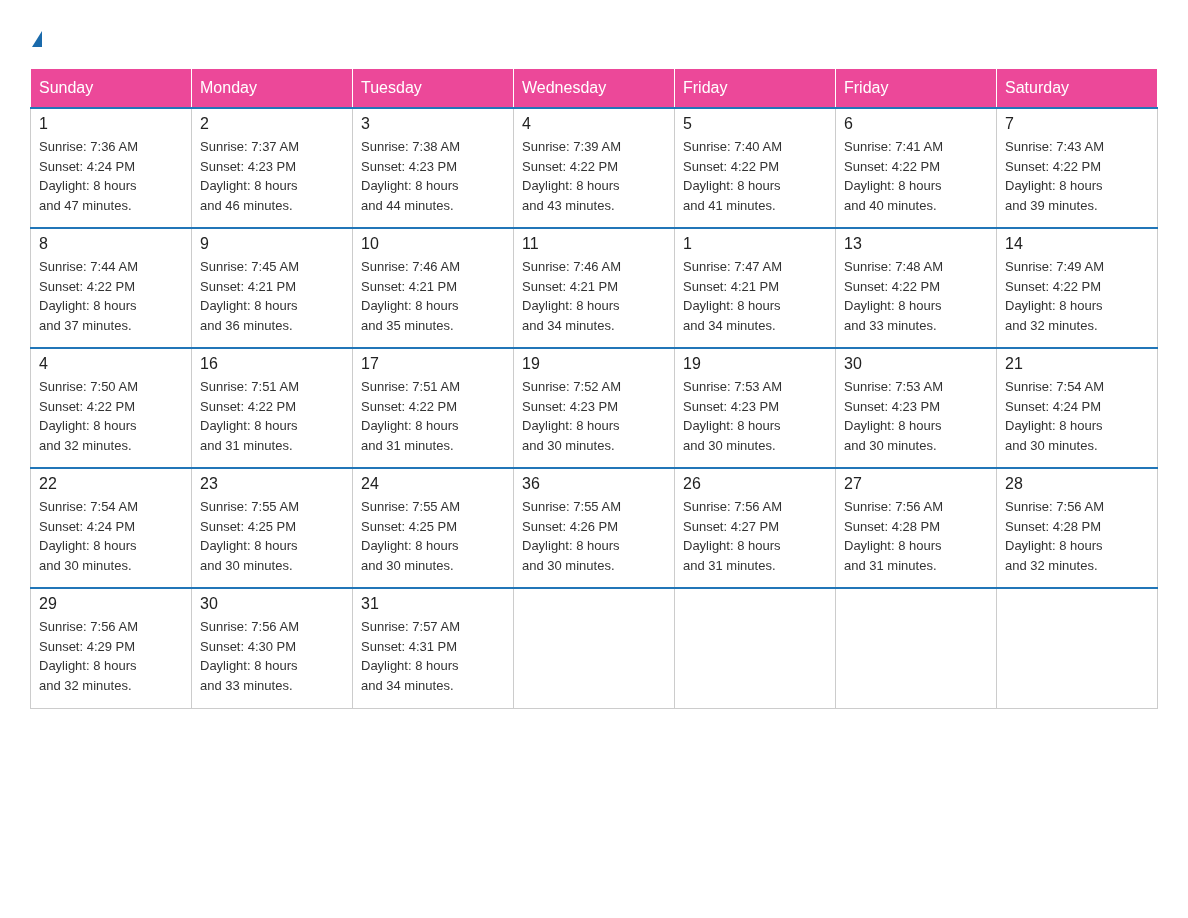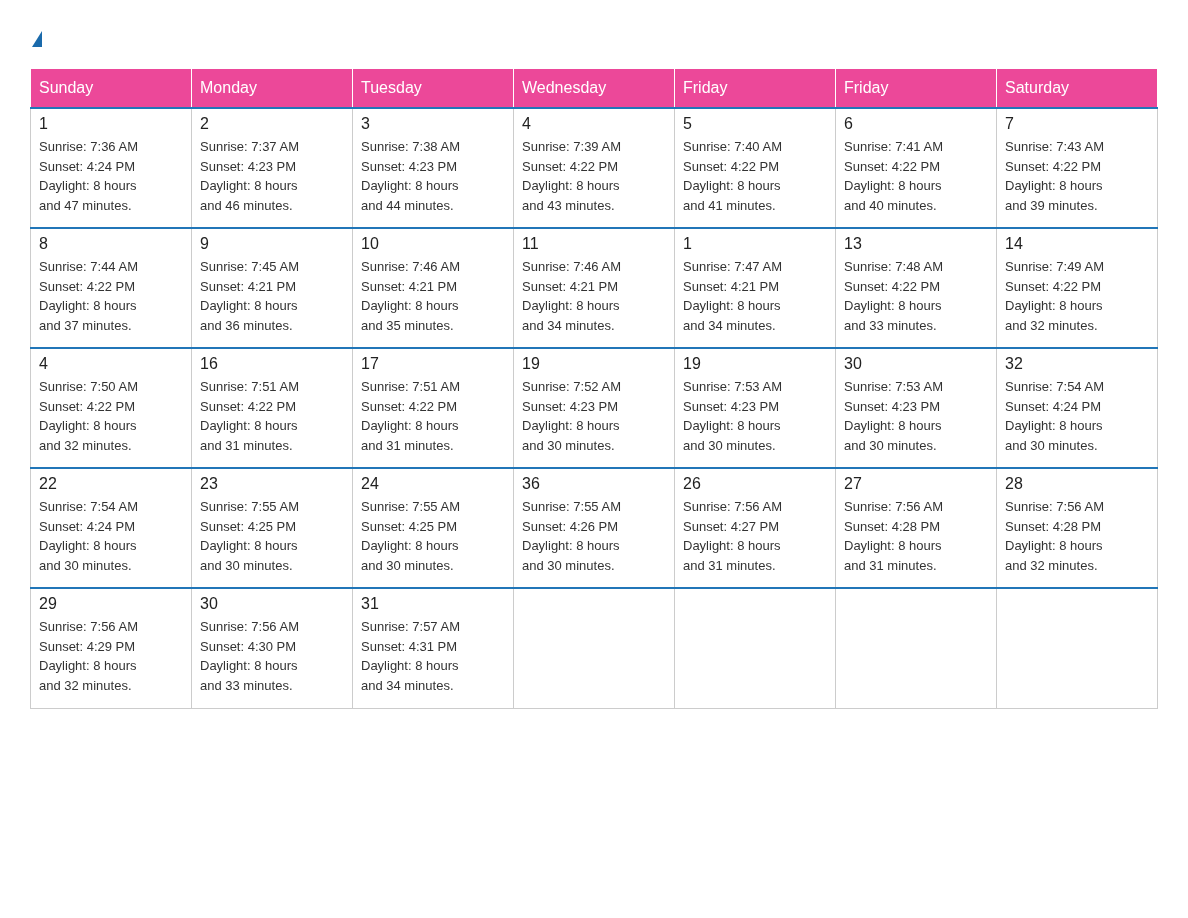--- a/index.html
+++ b/index.html
@@ -304,21 +304,21 @@
         <td>
         <span class="day-num">30</span>
         <div class="day-info">
           Sunrise: 7:53 AM<br>
           Sunset: 4:23 PM<br>
           Daylight: 8 hours<br>
           and 30 minutes.
         </div>
       </td>
         <td>
-        <span class="day-num">32</span>
+        <span class="day-num">21</span>
         <div class="day-info">
           Sunrise: 7:54 AM<br>
           Sunset: 4:24 PM<br>
           Daylight: 8 hours<br>
           and 30 minutes.
         </div>
       </td>
       </tr>
       <tr>
         <td>

